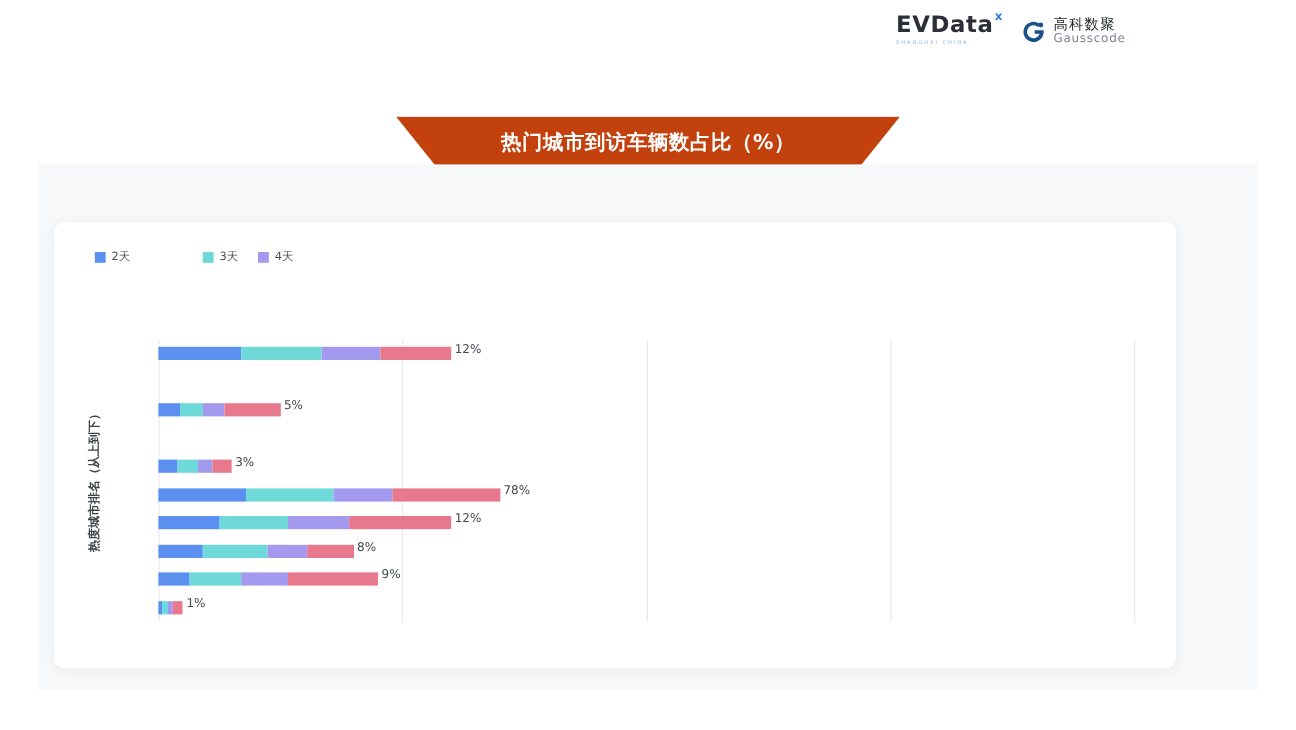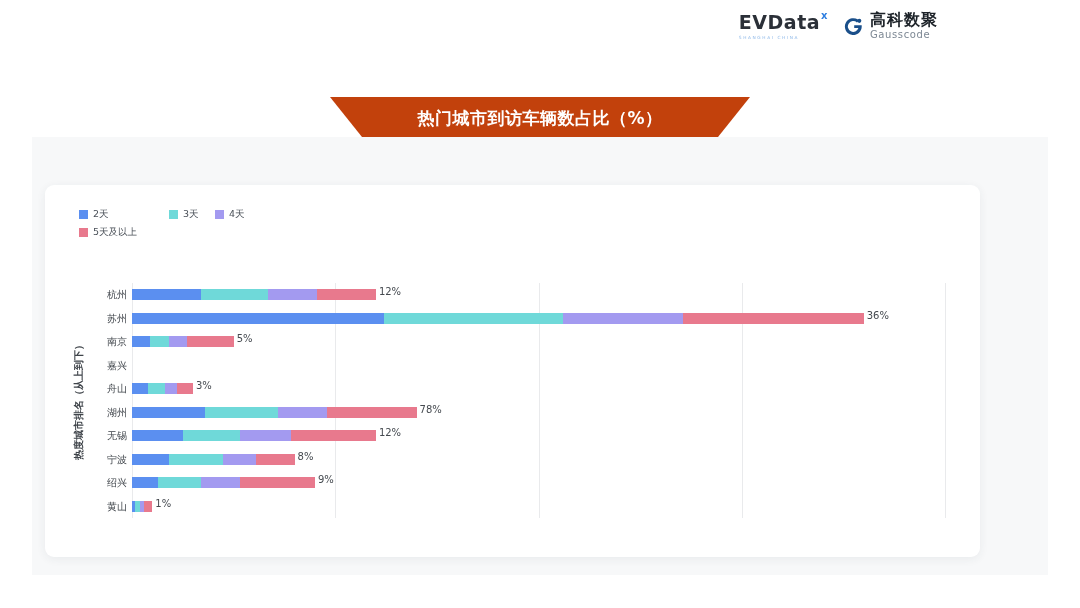--- a/index.html
+++ b/index.html
@@ -28,21 +28,21 @@
   }
   .evdata-main .ev{ color:#2b3038; }
   .evdata-x{ font-size:10px; color:#2f7fe0; margin-left:1px; position:relative; top:-2px; }
   .evdata-sub{
     font-size:4.3px; letter-spacing:1.6px; color:#8fb9e8; margin-top:3px;
     font-family:"DejaVu Sans",sans-serif; text-transform:uppercase;
   }
   .gauss-wrap{ display:flex; align-items:center; gap:6px; }
   .gauss-mark{ width:22px; height:22px; flex:0 0 22px; }
   .gauss-text{ display:flex; flex-direction:column; line-height:1; }
-  .gauss-cn{ font-size:16px; font-weight:700; color:#1d2329; letter-spacing:1px; }
+  .gauss-cn{ font-size:12px; font-weight:400; color:#1d2329; letter-spacing:1px; }
   .gauss-en{ font-size:10px; color:#7d8894; letter-spacing:.6px; margin-top:2px;
              font-family:"DejaVu Sans",sans-serif; }
 
   
   #banner{
     position:absolute; left:330px; top:97px; width:420px; height:42px;
     background:#c2410c;
     clip-path:polygon(0 0, 100% 0, 92% 100%, 8% 100%);
     display:flex; align-items:center; justify-content:center;
   }
@@ -161,66 +161,41 @@
         <span class="legend-label">2天</span>
       </div>
       <div class="legend-item li-1">
         <span class="legend-swatch" style="background: rgb(111, 217, 217);"></span>
         <span class="legend-label">3天</span>
       </div>
       <div class="legend-item li-2">
         <span class="legend-swatch" style="background: rgb(163, 154, 240);"></span>
         <span class="legend-label">4天</span>
       </div>
-      <div class="legend-item li-3">
-        <span class="legend-swatch" style="background: rgb(232, 121, 141);"></span>
-        <span class="legend-label">5天及以上</span>
-      </div>
     </div>
 
   <div id="yaxis-title">热度城市排名（从上到下）</div>
 
-  <div id="yticks">
-      <div class="ytick" style="top: 0.25px;">杭州</div>
-      <div class="ytick" style="top: 23.75px;">苏州</div>
-      <div class="ytick" style="top: 47.25px;">南京</div>
-      <div class="ytick" style="top: 70.75px;">嘉兴</div>
-      <div class="ytick" style="top: 94.25px;">舟山</div>
-      <div class="ytick" style="top: 117.75px;">湖州</div>
-      <div class="ytick" style="top: 141.25px;">无锡</div>
-      <div class="ytick" style="top: 164.75px;">宁波</div>
-      <div class="ytick" style="top: 188.25px;">绍兴</div>
-      <div class="ytick" style="top: 211.75px;">黄山</div>
-    </div>
 
   <div id="chart">
     <div id="plot">
       <div class="axis-left"></div>
     <div class="gridline" style="left: 203.25px;"></div>
         <div class="gridline" style="left: 406.5px;"></div>
         <div class="gridline" style="left: 609.75px;"></div>
         <div class="gridline" style="left: 813px;"></div>
         <div class="row" style="top: 0.25px;">
           <div class="bar">
             <div class="seg" style="width: 69.105px; background: rgb(91, 143, 240);"></div>
             <div class="seg" style="width: 67.0725px; background: rgb(111, 217, 217);"></div>
             <div class="seg" style="width: 48.78px; background: rgb(163, 154, 240);"></div>
             <div class="seg" style="width: 58.9425px; background: rgb(232, 121, 141);"></div>
           </div>
           <div class="bar-label" style="left: 243.9px;">12%</div>
         </div>
-        <div class="row" style="top: 23.75px;">
-          <div class="bar">
-            <div class="seg" style="width: 252.03px; background: rgb(91, 143, 240);"></div>
-            <div class="seg" style="width: 178.86px; background: rgb(111, 217, 217);"></div>
-            <div class="seg" style="width: 119.918px; background: rgb(163, 154, 240);"></div>
-            <div class="seg" style="width: 180.893px; background: rgb(232, 121, 141);"></div>
-          </div>
-          <div class="bar-label" style="left: 731.7px;">36%</div>
-        </div>
         <div class="row" style="top: 47.25px;">
           <div class="bar">
             <div class="seg" style="width: 18.2925px; background: rgb(91, 143, 240);"></div>
             <div class="seg" style="width: 18.2925px; background: rgb(111, 217, 217);"></div>
             <div class="seg" style="width: 18.2925px; background: rgb(163, 154, 240);"></div>
             <div class="seg" style="width: 46.7475px; background: rgb(232, 121, 141);"></div>
           </div>
           <div class="bar-label" style="left: 101.625px;">5%</div>
         </div>
         <div class="row" style="top: 94.25px;">

